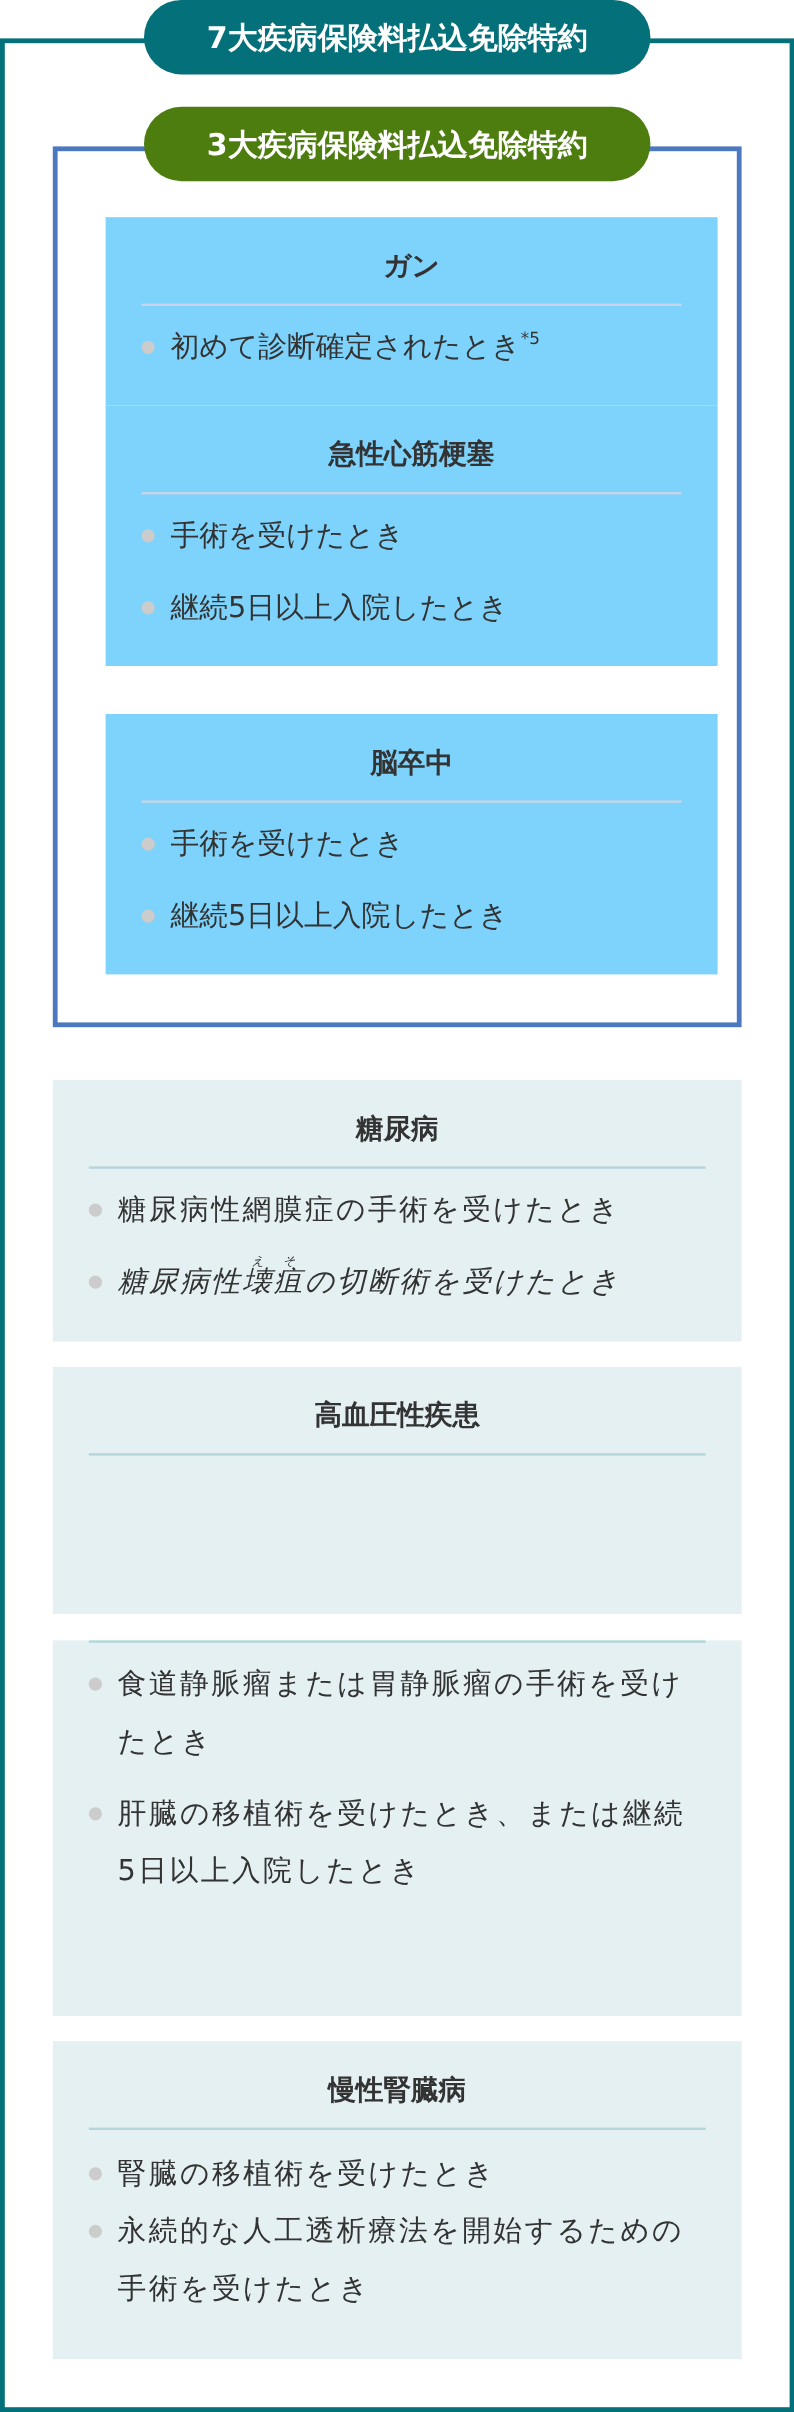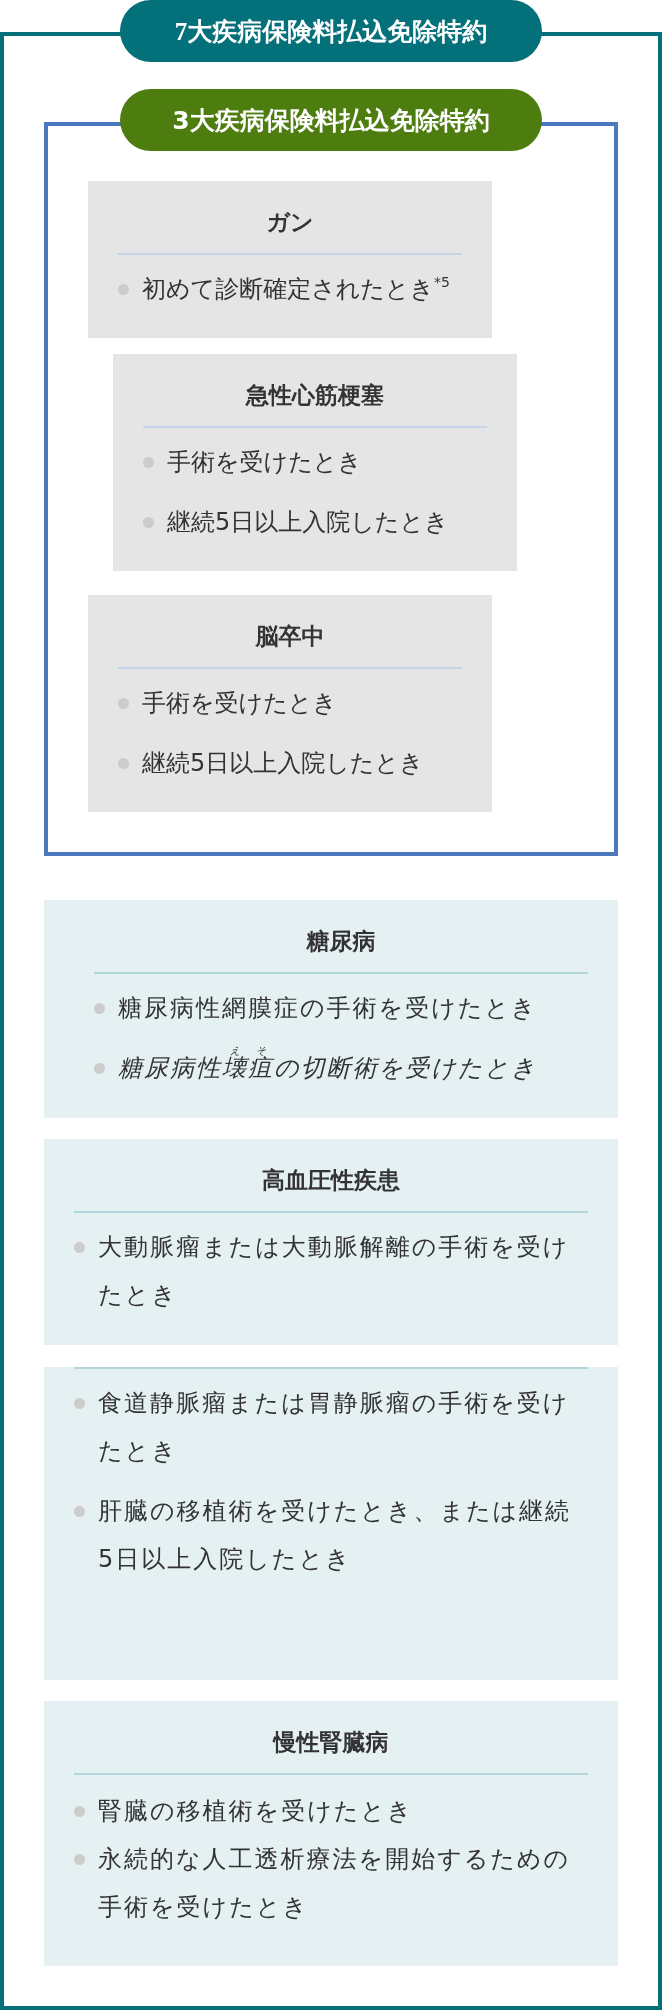--- a/index.html
+++ b/index.html
@@ -9,29 +9,29 @@
   .outer {
     position: absolute; left: 0; top: 32px; width: 662px; height: 1978px;
     border: 4px solid #04707a;
   }
   .pill {
     position: absolute; height: 62px; border-radius: 31px;
     color: #ffffff; font-weight: bold; font-size: 25px;
     display: flex; align-items: center; justify-content: center;
     letter-spacing: 0px; white-space: nowrap;
   }
-  .pill-outer { left: 120px; top: 0; width: 422px; background: #04707a; font-family: Liberation Serif, serif; }
+  .pill-outer { left: 120px; top: 0; width: 422px; background: #04707a; }
   .pill-inner { left: 120px; top: 89px; width: 422px; background: #4d7c0f; }
 
   .inner {
     position: absolute; left: 44px; top: 122px; width: 574px; height: 734px;
     border: 4px solid #4b78be;
   }
 
-  .card { position: absolute; left: 88px; width: 404px; background: #e5e5e5; }
+  .card { position: absolute; left: 88px; width: 510px; background: #7dd3fc; }
   .card.teal { left: 44px; width: 574px; background: #e4f0f2; }
 
   .card-title {
     text-align: center; font-weight: bold; font-size: 23px; color: #333333;
     padding-top: 26px; height: 72px; line-height: 30px;
   }
   .divider { height: 2px; background: #c7d5e8; margin: 0 30px; }
   .card.teal .divider { background: #b3d6db; }
 
   .items { list-style: none; padding: 0 30px; margin-top: 10px; }
@@ -57,21 +57,21 @@
   <div class="card-title">ガン</div>
   <div class="divider"></div>
   <ul class="items">
     <li class="item">
       <span class="dot"></span>
       <span>初めて診断確定されたとき</span><sup>*5</sup>
     </li>
   </ul>
 </div>
 
-<div class="card" style="top:354px;height:217px;margin-left:25px;">
+<div class="card" style="top:338px;height:217px;">
   <div class="card-title">急性心筋梗塞</div>
   <div class="divider"></div>
   <ul class="items">
     <li class="item">
       <span class="dot"></span>
       <span>手術を受けたとき</span>
     </li>
     <li class="item" style="margin-top:12px;">
       <span class="dot"></span>
       <span>継続5日以上入院したとき</span>
@@ -87,44 +87,38 @@
       <span class="dot"></span>
       <span>手術を受けたとき</span>
     </li>
     <li class="item" style="margin-top:12px;">
       <span class="dot"></span>
       <span>継続5日以上入院したとき</span>
     </li>
   </ul>
 </div>
 
-<div class="card teal" style="top:900px;height:218px;padding-left:20px;">
+<div class="card teal" style="top:900px;height:218px;">
   <div class="card-title">糖尿病</div>
   <div class="divider"></div>
   <ul class="items">
     <li class="item">
       <span class="dot"></span>
       <span>糖尿病性網膜症の手術を受けたとき</span>
     </li>
     <li class="item" style="margin-top:12px;font-style:italic;">
       <span class="dot"></span>
       <span>糖尿病性</span><ruby><span>壊</span><rt>え</rt></ruby><ruby><span>疽</span><rt>そ</rt></ruby><span>の切断術を受けたとき</span>
     </li>
   </ul>
 </div>
 
 <div class="card teal" style="top:1139px;height:206px;">
   <div class="card-title">高血圧性疾患</div>
   <div class="divider"></div>
-  <ul class="items">
-    <li class="item">
-      <span class="dot"></span>
-      <span>大動脈瘤または大動脈解離の手術を受けたとき</span>
-    </li>
-  </ul>
 </div>
 
 <div class="card teal" style="top:1367px;height:313px;">
   <div class="divider"></div>
   <ul class="items">
     <li class="item">
       <span class="dot"></span>
       <span>食道静脈瘤または胃静脈瘤の手術を受けたとき</span>
     </li>
     <li class="item" style="margin-top:12px;">

